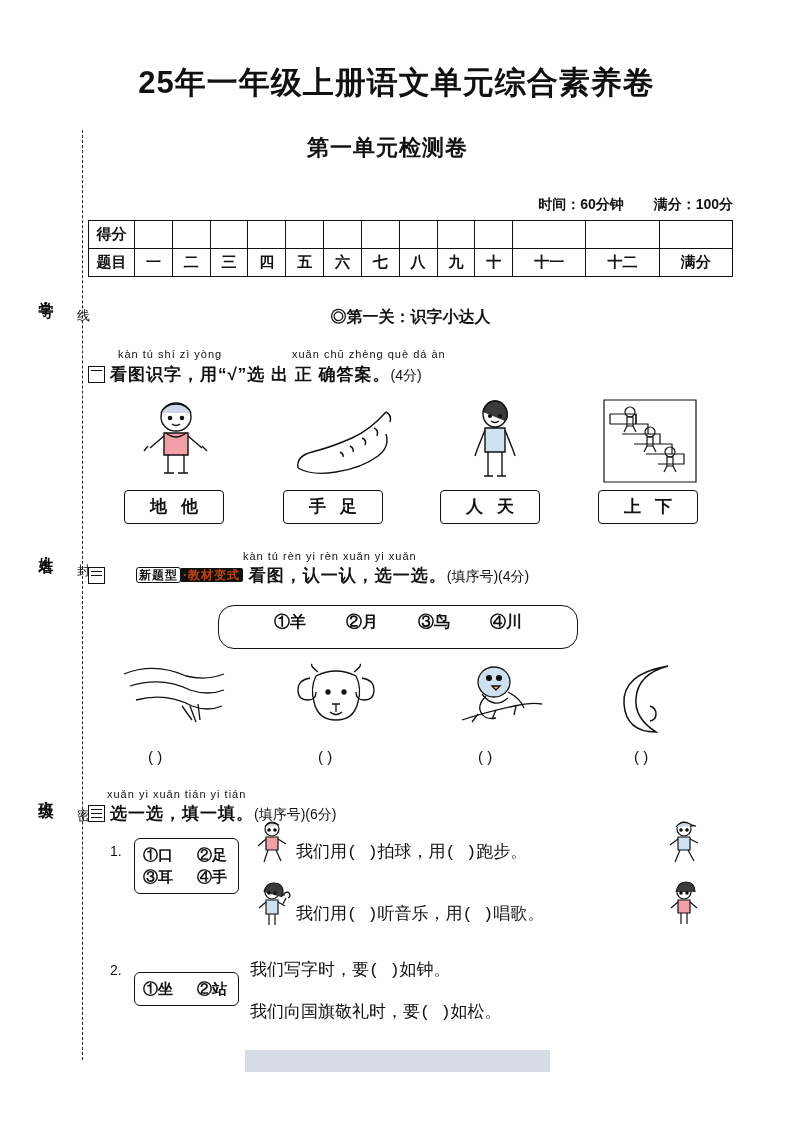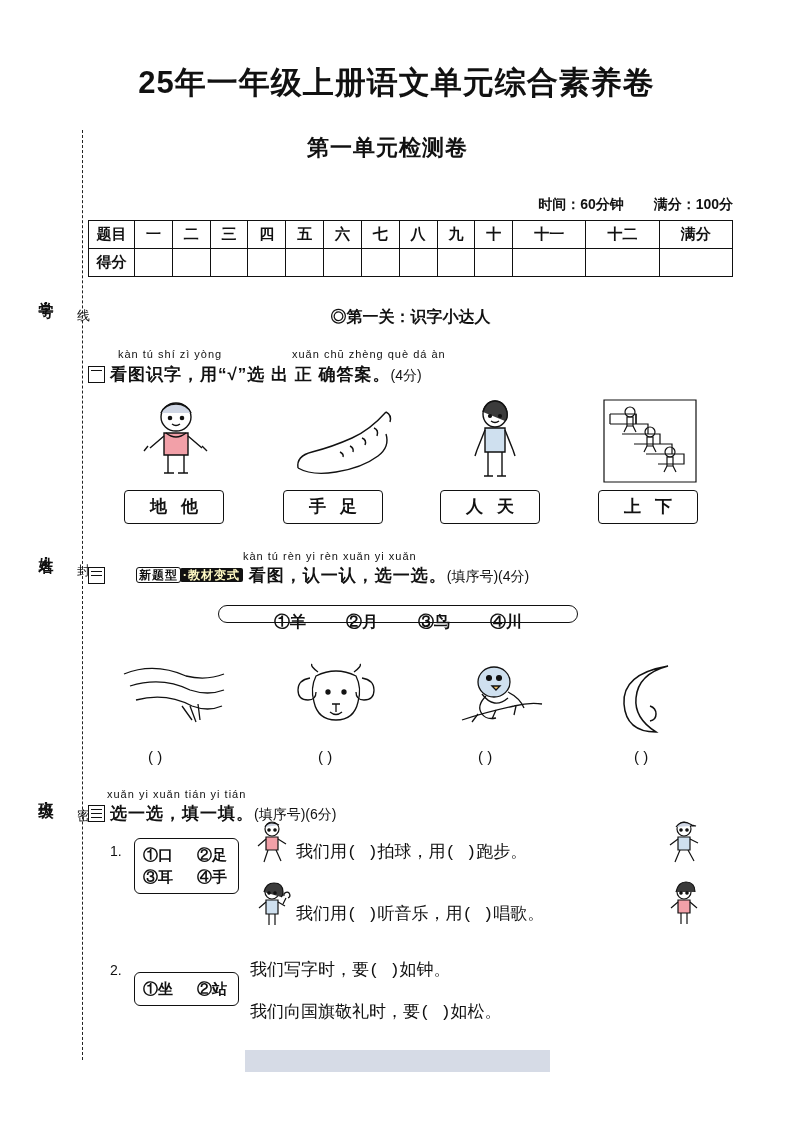--- a/index.html
+++ b/index.html
@@ -166,31 +166,31 @@
   }
   .tag-new .t1 {
     border: 1px solid #111;
     border-radius: 3px;
     padding: 0 2px;
     background: #fff;
     margin-left: 26px;
   }
   .tag-new .t2 {
     background: #111;
-    color: #fef9c3;
+    color: #c2410c;
     padding: 0 3px;
     border-radius: 2px;
     margin-left: -1px;
   }
 
   .opt-bar {
     position: absolute;
     border: 1px solid #111;
     border-radius: 16px;
-    height: 18px;
+    height: 44px;
     line-height: 32px;
     font-family: "Liberation Sans", sans-serif;
     font-size: 16px;
     font-weight: bold;
     text-align: center;
     background: #fff;
   }
   .opt-bar span { margin: 0 20px; }
 
   .paren-row {
@@ -253,51 +253,51 @@
   <div class="title-main">25年一年级上册语文单元综合素养卷</div>
   <div class="title-sub">第一单元检测卷</div>
   <div class="meta-line">
     <span>时间：60分钟</span>
     <span>满分：100分</span>
   </div>
 
   <table class="score-table">
     <tbody>
         <tr>
+      <td class="first">得分</td>
+      <td></td>
+      <td></td>
+      <td></td>
+      <td></td>
+      <td></td>
+      <td></td>
+      <td></td>
+      <td></td>
+      <td></td>
+      <td></td>
+      <td></td>
+      <td></td>
+      <td></td>
+    </tr>
+    <tr>
       <td class="first">题目</td>
       <td>一</td>
       <td>二</td>
       <td>三</td>
       <td>四</td>
       <td>五</td>
       <td>六</td>
       <td>七</td>
       <td>八</td>
       <td>九</td>
       <td>十</td>
       <td>十一</td>
       <td>十二</td>
       <td>满分</td>
     </tr>
-    <tr>
-      <td class="first">得分</td>
-      <td></td>
-      <td></td>
-      <td></td>
-      <td></td>
-      <td></td>
-      <td></td>
-      <td></td>
-      <td></td>
-      <td></td>
-      <td></td>
-      <td></td>
-      <td></td>
-      <td></td>
-    </tr>
   </tbody>
     </table>
 
   <div class="guan-title">◎第一关：识字小达人</div>
 
   <div class="blk pinyin" style="left:118px; top:348px;">kàn tú shí zì  yòng</div>
   <div class="blk pinyin" style="left:292px; top:348px;">xuǎn chū zhèng què dá  àn</div>
   <div class="blk q-head" style="left:88px; top:363px;">
     <span class="num-badge"><i></i></span><span>看图识字，用“√”选 出  正  确答案。</span><span class="pts">(4分)</span>
   </div>

